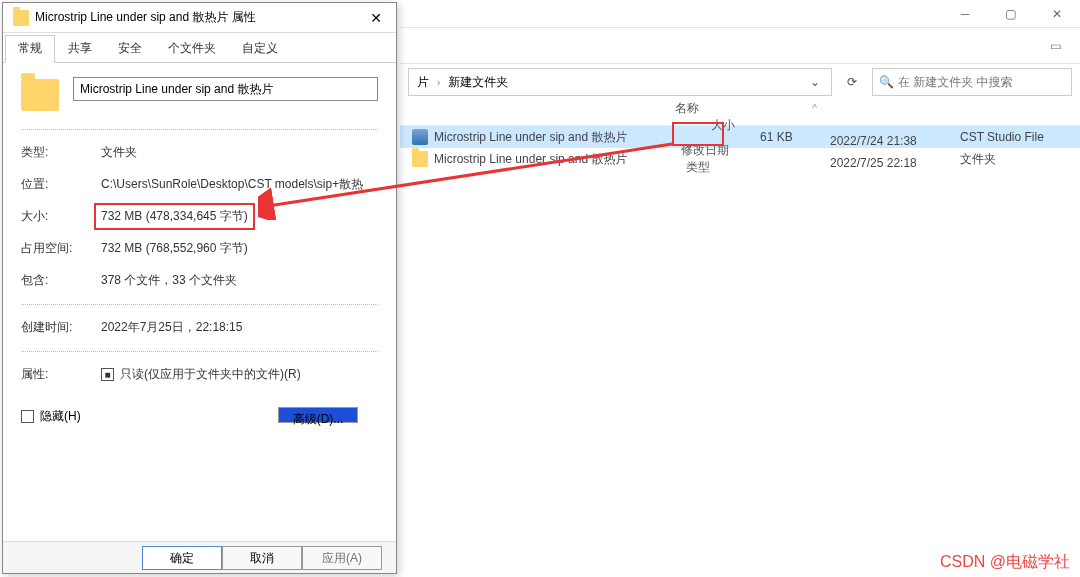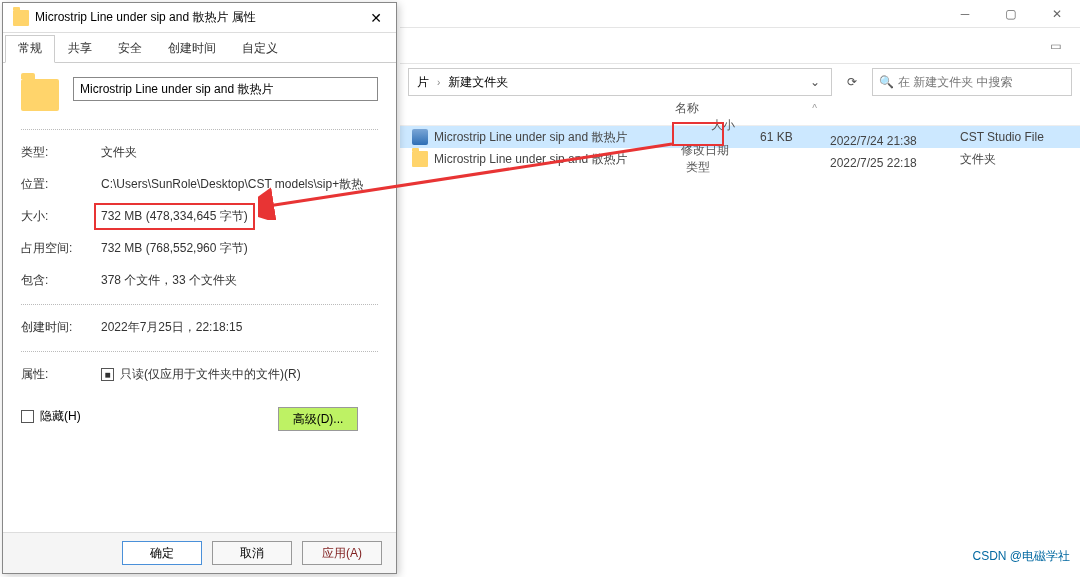--- a/index.html
+++ b/index.html
@@ -56,31 +56,31 @@
     .prop-row { display: flex; margin-bottom: 15px; }
     .prop-label { width: 80px; color: #333; }
     .prop-value { flex: 1; color: #333; }
     .red-box-b { border: 2px solid #e83434; padding: 3px 5px; display: inline-block; margin: -5px -7px; }
     
     .divider { height: 1px; border-top: 1px dotted #bbb; margin: 4px 0 14px; }
     
     .checkbox-row { display: flex; align-items: center; gap: 6px; margin-bottom: 10px; }
     .checkbox { width: 13px; height: 13px; border: 1px solid #555; display: flex; align-items: center; justify-content: center; font-size: 10px; }
     .adv-btn-row { display: flex; justify-content: flex-end; padding-right: 20px; }
-    .btn { width: 80px; height: 24px; border: 1px solid #999; background: #bef264; text-align: center; line-height: 22px; }
-    
-    .dlg-buttons { height: 41px; display: flex; align-items: center; justify-content: flex-end; gap: 10px; padding-right: 14px; border-top: 1px solid #ddd; background: #f5f5f5; }
+    .btn { width: 80px; height: 16px; border: 1px solid #999; background: #1d4ed8; text-align: center; line-height: 22px; }
+    
+    .dlg-buttons { height: 32px; display: flex; align-items: center; justify-content: flex-end; padding-right: 14px; border-top: 1px solid #ddd; background: #f5f5f5; }
     .dlg-btn { width: 80px; height: 24px; border: 1px solid #999; background: #f8f8f8; text-align: center; line-height: 22px; }
     .dlg-btn.primary { border: 1px solid #4a90d9; background: #fff; }
-    .dlg-btn.disabled { color: #7f1d1d; }
+    .dlg-btn.disabled { color: #737373; }
     
     
     .arrow { position: absolute; pointer-events: none; }
     
-    .watermark { position: absolute; right: 10px; bottom: 12px; color: #0369a1; font-size: 12px; }
+    .watermark { position: absolute; right: 10px; bottom: 4px; color: #ef4444; font-size: 16px; }
   </style>
 </head>
 <body>
 
 <div class="explorer">
   <div class="explorer-header">
     <div class="win-btn">─</div>
     <div class="win-btn">▢</div>
     <div class="win-btn">✕</div>
   </div>
@@ -131,21 +131,21 @@
 <div class="props">
   <div class="props-title">
     <span class="title-icon"></span>
     <span class="props-title-text">Microstrip Line under sip and 散热片 属性</span>
     <span class="props-close">✕</span>
   </div>
   <div class="tabs">
     <div class="tab active">常规</div>
     <div class="tab">共享</div>
     <div class="tab">安全</div>
-    <div class="tab">创建时间</div>
+    <div class="tab">个文件夹</div>
     <div class="tab">自定义</div>
   </div>
   <div class="props-body">
     <div class="top-row">
       <div class="big-folder"></div>
       <input class="name-input" value="Microstrip Line under sip and 散热片" style="">
     </div>
     <div class="divider"></div>
     <div class="prop-row">
       <div class="prop-label">类型:</div>

